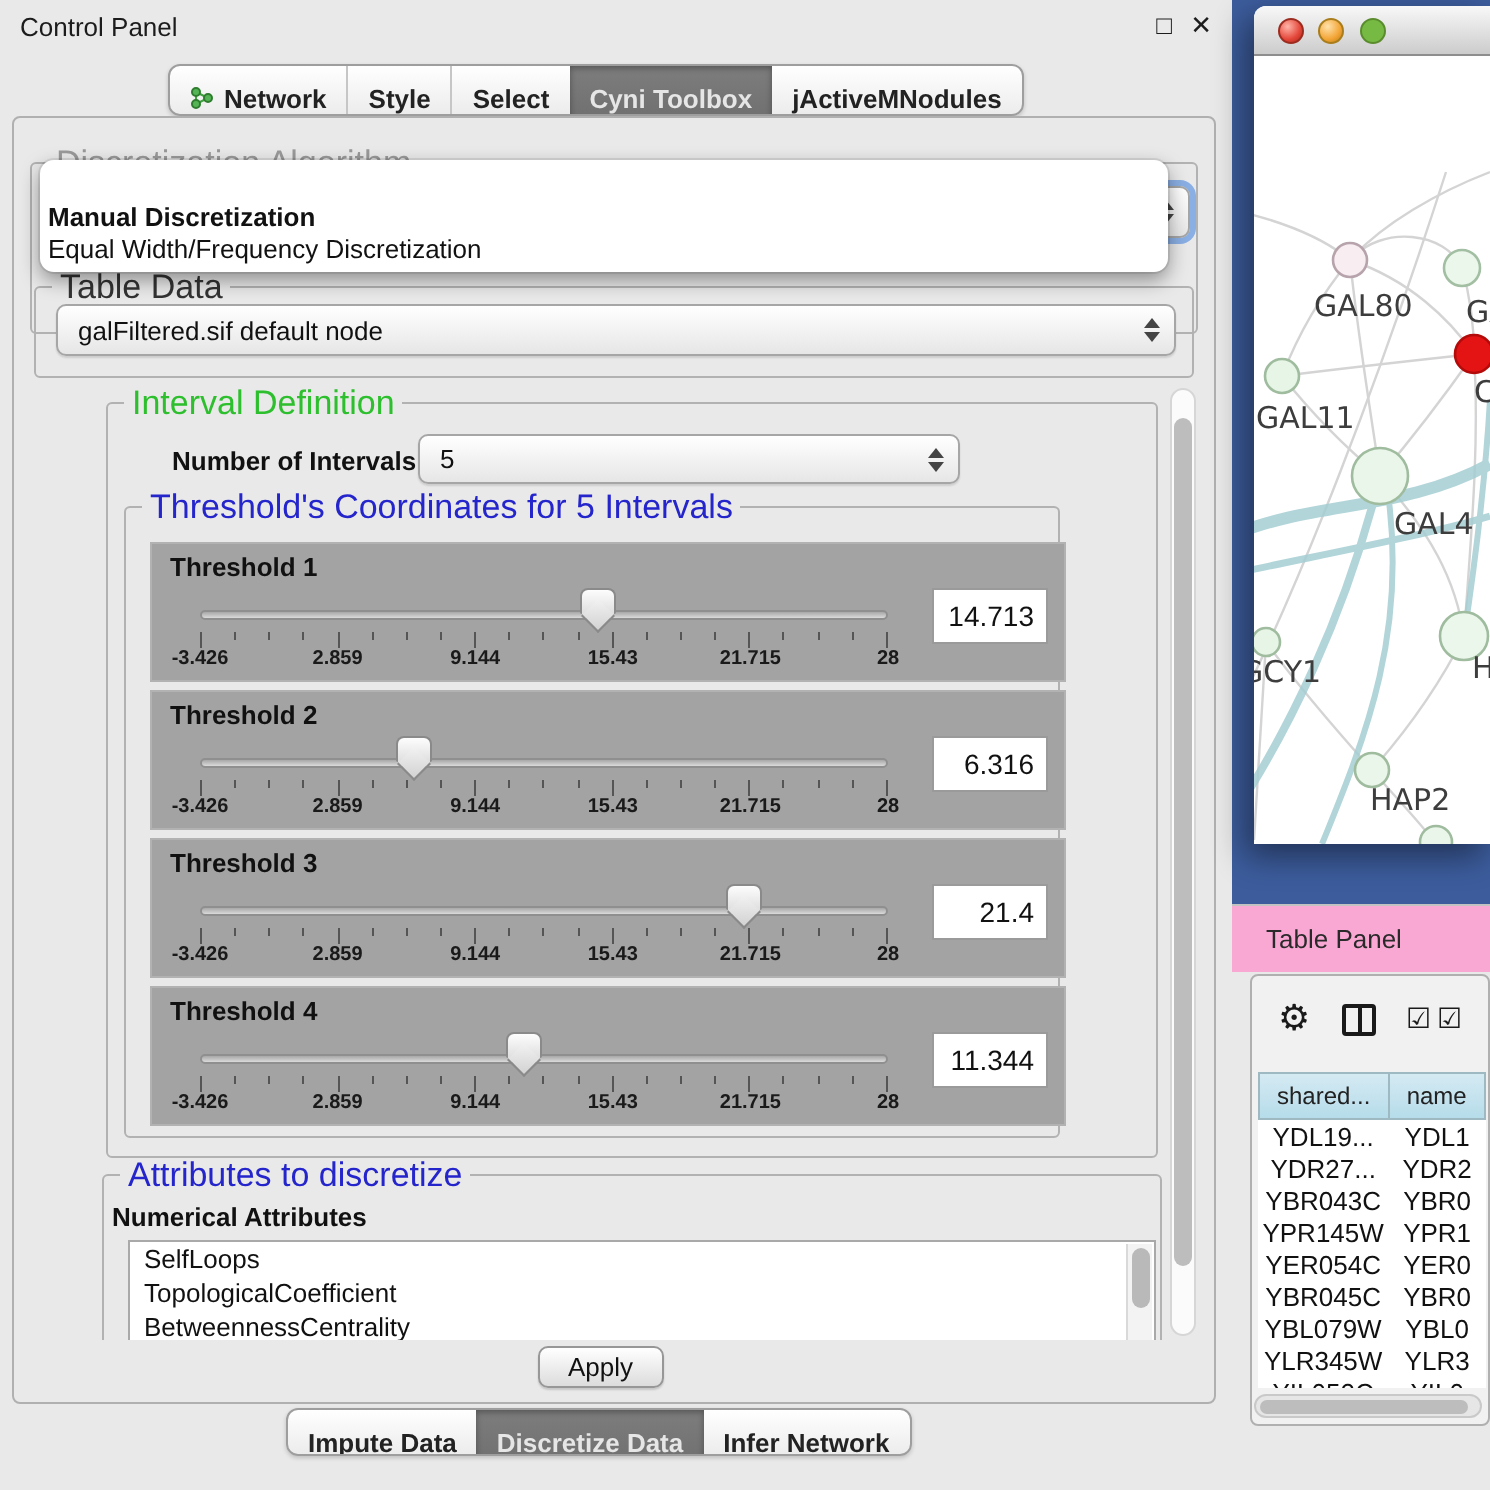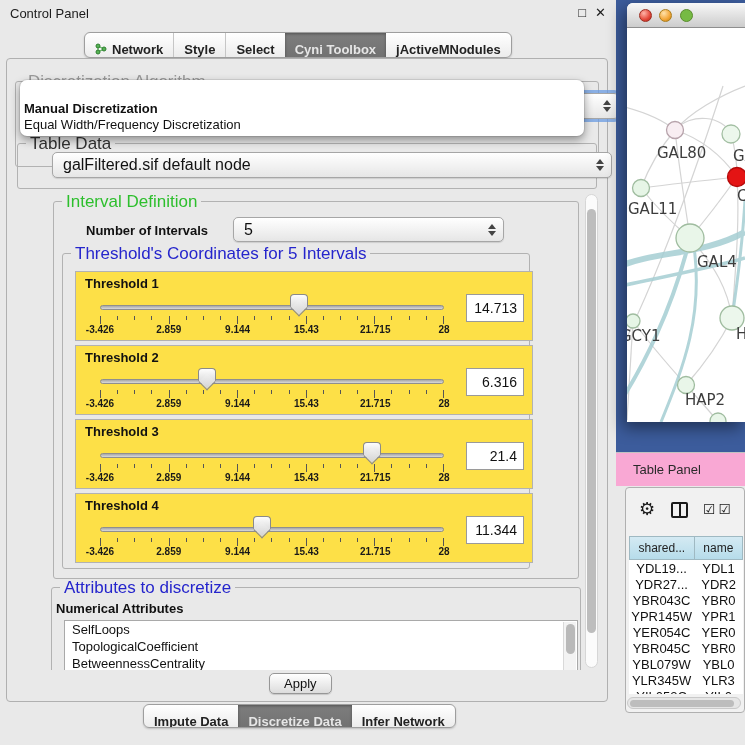--- a/index.html
+++ b/index.html
@@ -29,41 +29,41 @@
 
   .group{position:absolute;border:1px solid #b2b2b2;border-radius:3px;}
   .gtitle{position:absolute;top:-8px;left:8px;background:#e9e9e9;padding:0 4px;font-size:17px;line-height:15px;white-space:nowrap;}
   .gtitle.green{color:#2dbf2d;}
   .gtitle.blue{color:#2525cc;}
   .gtitle.dark{color:#333;}
   .gtitle.faded{color:#999;}
 
   .combo{position:absolute;height:26px;border:1px solid #a6a6a6;border-radius:5px;
     background:linear-gradient(#ffffff,#e6e6e6);box-shadow:0 1px 1px rgba(0,0,0,.12);
-    font-size:16px;color:#111;display:flex;align-items:center;padding:0 26px 0 10px;margin-left:24px;}
+    font-size:13px;color:#111;display:flex;align-items:center;padding:0 26px 0 10px;}
   .combo .arrows{position:absolute;right:7px;top:50%;transform:translateY(-50%);display:flex;flex-direction:column;gap:2px;}
   .tri-up{width:0;height:0;border-left:4px solid transparent;border-right:4px solid transparent;border-bottom:5px solid #444;}
   .tri-down{width:0;height:0;border-left:4px solid transparent;border-right:4px solid transparent;border-top:5px solid #444;}
   .combo.focused{box-shadow:0 0 0 3px rgba(105,155,225,.75);}
 
   
   #algo-popup{position:absolute;left:13px;top:21px;width:564px;height:56px;background:#fff;border-radius:7px;
     box-shadow:0 4px 10px rgba(0,0,0,.4),0 0 0 1px rgba(0,0,0,.08);z-index:40;}
   #algo-prompt{position:absolute;left:0;top:5px;width:100%;text-align:center;font-size:13px;color:#b3b3b3;}
   .algo-opt{position:absolute;left:3px;font-size:13px;color:#111;padding-left:1px;}
   #algo-opt0{top:21px;font-weight:bold;}
   #algo-opt1{top:37px;}
 
   
   #scrollpane{position:absolute;left:4px;top:134px;width:588px;height:477px;overflow:hidden;}
   .vscroll{position:absolute;background:#fbfbfb;border:1px solid #d6d6d6;border-radius:7px;}
   .vscroll .vthumb{position:absolute;left:1px;width:9px;background:#bdbdbd;border-radius:5px;}
 
   
-  .thr-box{position:absolute;left:12px;width:458px;height:70px;border:1px solid #b2b2b2;background:#fde047;}
+  .thr-box{position:absolute;left:12px;width:458px;height:70px;border:1px solid #b2b2b2;background:#a3a3a3;}
   .thr-label{position:absolute;left:9px;top:4px;font-size:13px;font-weight:bold;color:#111;}
   .track{position:absolute;left:24px;top:33px;width:344px;height:5px;border:1px solid #8f8f8f;border-radius:3px;
     background:linear-gradient(#a8a8a8,#dadada);}
   .thumb{position:absolute;top:22px;width:18px;height:13px;border:1px solid #8a8a8a;border-bottom:none;
     border-radius:4px 4px 1px 1px;background:linear-gradient(#fdfdfd,#dedede);z-index:3;}
   .thumb::after{content:'';position:absolute;left:2.3px;top:6.5px;width:11px;height:11px;transform:rotate(45deg);
     background:linear-gradient(135deg,#f2f2f2,#d2d2d2);border-right:1px solid #8a8a8a;border-bottom:1px solid #8a8a8a;}
   .ticks{position:absolute;left:24px;top:44px;width:344px;display:flex;justify-content:space-between;}
   .ticks i{display:block;width:1px;height:4px;background:#555;}
   .ticks i.major{height:8px;}

